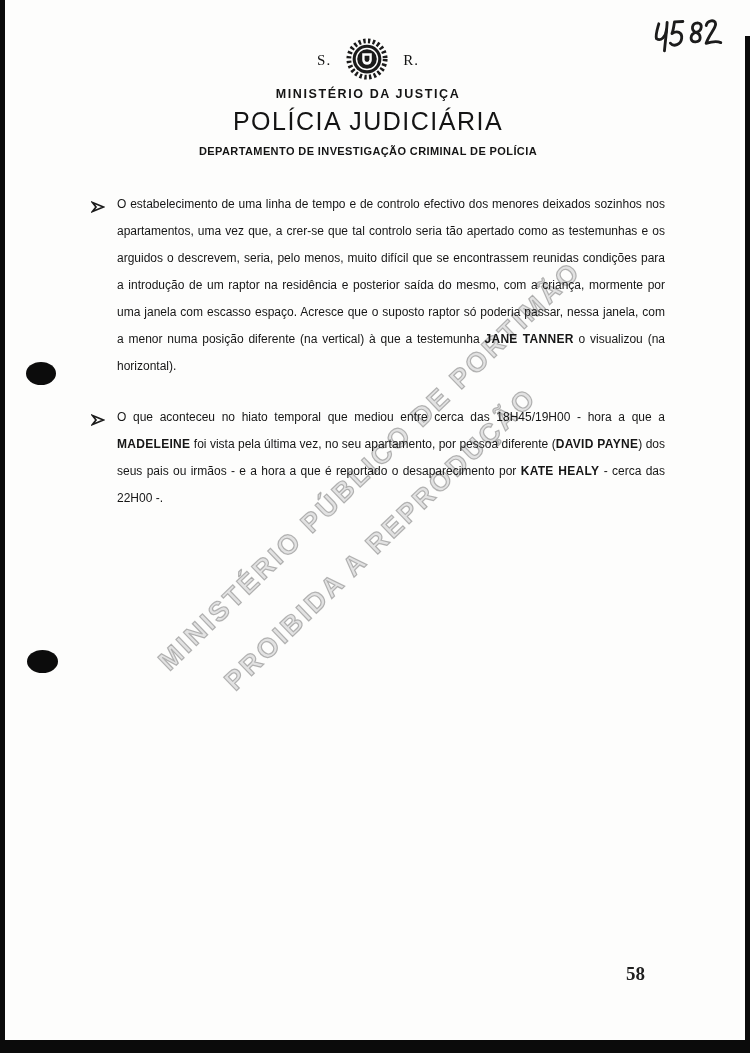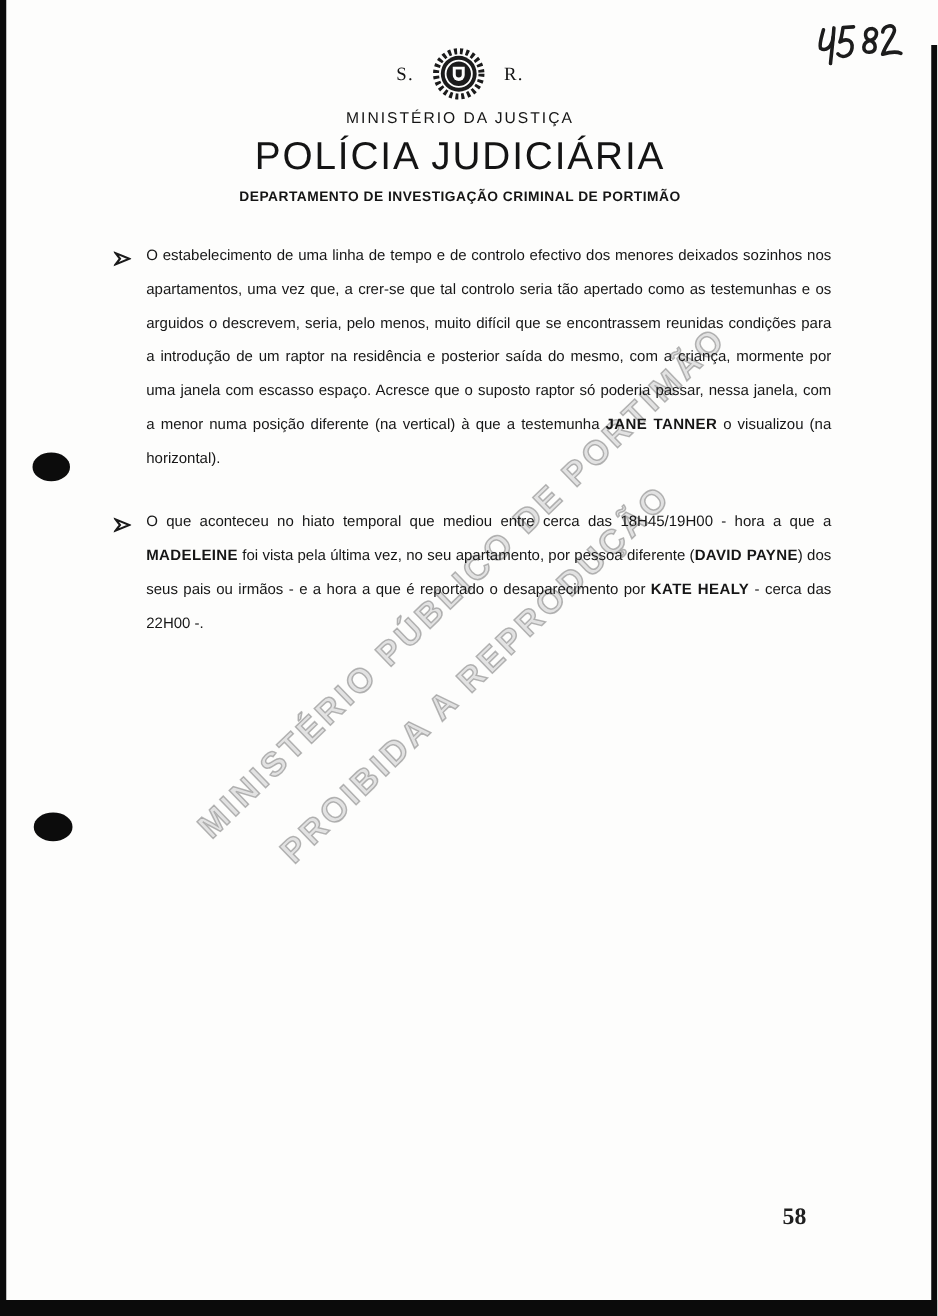--- a/index.html
+++ b/index.html
@@ -13,22 +13,22 @@
   .edge-right  { position:absolute; right:0; top:36px; width:5px; height:1017px; background:#0b0b0b; }
   .edge-bottom { position:absolute; left:0; bottom:0; width:750px; height:13px; background:#0b0b0b; }
   .hole { position:absolute; background:#0c0c0c; border-radius:50%; }
   .hole1 { left:26px; top:362px; width:30px; height:23px; }
   .hole2 { left:27px; top:650px; width:31px; height:23px; }
 
   
   .header { position:absolute; top:38px; left:0; width:736px; text-align:center; color:#141414; }
   .crest-row { display:flex; justify-content:center; align-items:center; gap:13px; }
   .sr { font-family:"Liberation Serif", serif; font-size:15px; letter-spacing:1px; }
-  .ministry { margin-top:5px; font-size:12.5px; font-weight:normal; letter-spacing:1.6px; }
-  .pj-title { margin-top:6px; font-size:31px; letter-spacing:1.5px; }
+  .ministry { margin-top:5px; font-size:12.5px; font-weight:bold; letter-spacing:1.6px; }
+  .pj-title { margin-top:6px; font-size:25px; letter-spacing:1.5px; }
   .department { margin-top:9px; font-size:11px; font-weight:bold; letter-spacing:0.4px; }
 
   
   .handwritten { position:absolute; left:650px; top:16px; transform:rotate(-3deg); }
   .page-num { position:absolute; left:626px; top:963px; font-family:"Liberation Serif", serif;
               font-size:19px; font-weight:bold; color:#1f1f1f; }
 
   
   .wm {
     position:absolute; white-space:nowrap; z-index:1;
@@ -78,21 +78,21 @@
         <circle cx="23" cy="22" r="19" fill="none" stroke="#1b1b1b" stroke-width="5" stroke-dasharray="2.5 2.5"></circle>
         <circle cx="23" cy="22" r="15" fill="#1b1b1b"></circle>
         <circle cx="23" cy="22" r="11" fill="none" stroke="#fdfdfc" stroke-width="1.5"></circle>
         <path d="M18,16 h10 v7 a5,5 0 0 1 -10,0 z" fill="#fdfdfc"></path>
         <path d="M20.5,18.5 h5 v4 a2.5,2.5 0 0 1 -5,0 z" fill="#1b1b1b"></path>
       </svg>
       <span class="sr">R.</span>
     </div>
     <div class="ministry">MINISTÉRIO DA JUSTIÇA</div>
     <div class="pj-title">POLÍCIA JUDICIÁRIA</div>
-    <div class="department">DEPARTAMENTO DE INVESTIGAÇÃO CRIMINAL DE PORTIMÃO</div>
+    <div class="department">DEPARTAMENTO DE INVESTIGAÇÃO CRIMINAL DE POLÍCIA</div>
   </div>
 
   <div class="wm wm1">MINISTÉRIO PÚBLICO DE PORTIMÃO</div>
   <div class="wm wm2">PROIBIDA A REPRODUÇÃO</div>
 
   <main class="content">
 
     <div class="para bullet">
       <span class="marker">
         <svg width="14" height="14" viewBox="0 0 14 14">

